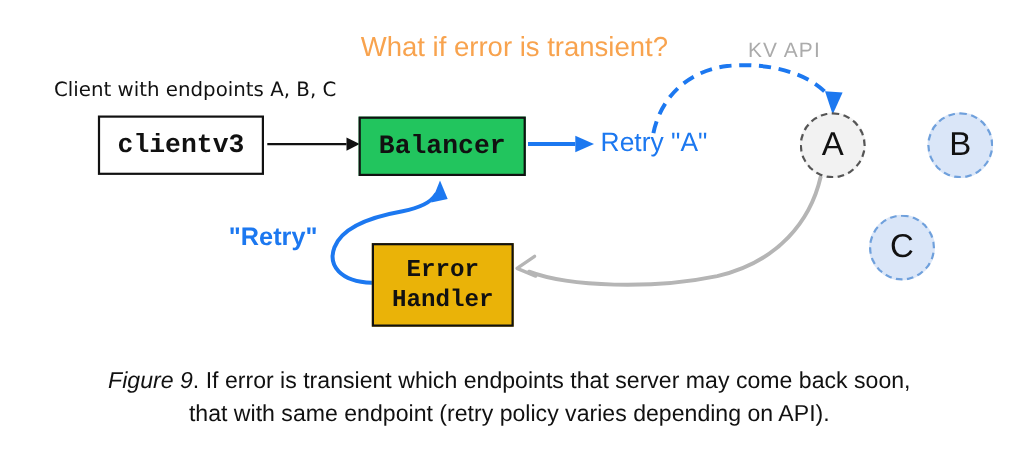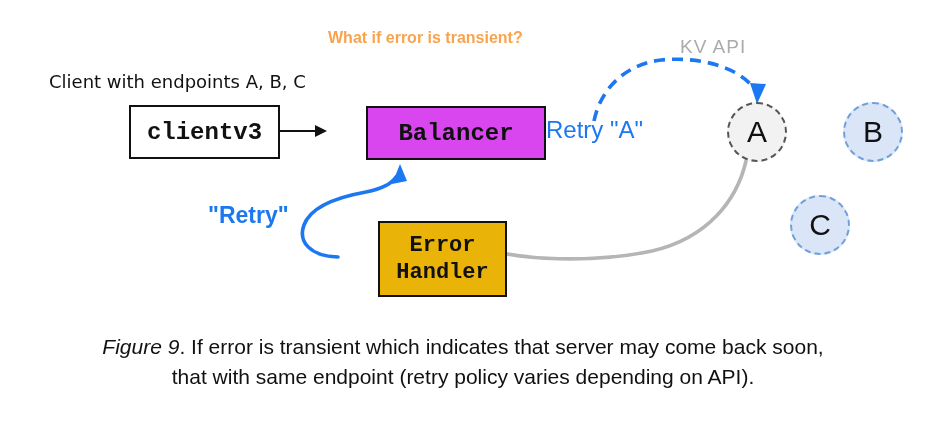--- a/index.html
+++ b/index.html
@@ -12,22 +12,22 @@
     width: 926px;
     height: 422px;
     background: #ffffff;
     font-family: "Liberation Sans", sans-serif;
     overflow: hidden;
   }
   .abs { position: absolute; }
 
   .title-question {
     left: 328px; top: 29px;
-    font-size: 16px;
-    font-weight: bold;
+    font-size: 25px;
+    font-weight: normal;
     color: #f8a34e;
     white-space: nowrap;
   }
   .kv-api-label {
     left: 652px; top: 36px;
     font-size: 19px;
     color: #ababab;
     letter-spacing: 1px;
     white-space: nowrap;
     margin-left: 28px;
@@ -44,32 +44,31 @@
   .node-box {
     box-sizing: border-box;
     border: 2.5px solid #111111;
     display: flex;
     align-items: center;
     justify-content: center;
     font-family: "Liberation Mono", "DejaVu Sans Mono", monospace;
     font-weight: bold;
     color: #111111;
     text-align: center;
-    margin-left: 40px;
   }
   .clientv3-box {
     left: 89px; top: 105px;
     width: 151px; height: 54px;
     background: #ffffff;
     font-size: 24px;
   }
   .balancer-box {
     left: 326px; top: 106px;
-    width: 180px; height: 54px;
-    background: #d946ef;
+    width: 152px; height: 54px;
+    background: #22c55e;
     font-size: 24px;
   }
   .error-handler-box {
     left: 338px; top: 221px;
     width: 129px; height: 76px;
     background: #eab308;
     font-size: 22px;
     line-height: 27px;
     white-space: pre-line;
   }
@@ -173,17 +172,17 @@
 Handler</div>
 
   <div class="abs retry-a-label">Retry "A"</div>
   <div class="abs retry-label">"Retry"</div>
 
   <div class="abs endpoint-circle endpoint-a">A</div>
   <div class="abs endpoint-circle endpoint-b">B</div>
   <div class="abs endpoint-circle endpoint-c">C</div>
 
   <div class="abs caption">
-    <div><span class="fig-label">Figure 9</span><span>. If error is transient which indicates that server may come back soon,</span></div>
+    <div><span class="fig-label">Figure 9</span><span>. If error is transient which endpoints that server may come back soon,</span></div>
     <div>that with same endpoint (retry policy varies depending on API).</div>
   </div>
 
 </div>
 
 </body></html>

